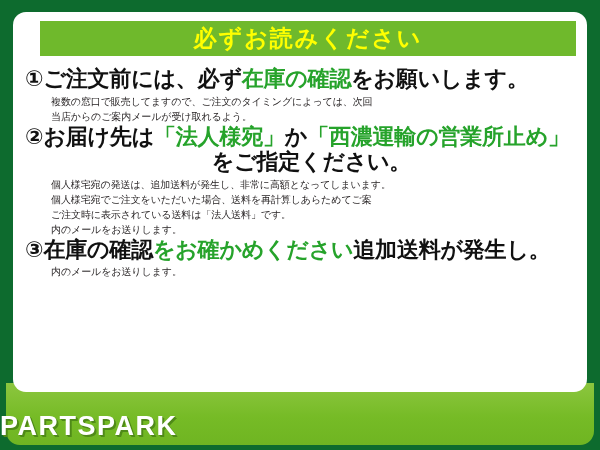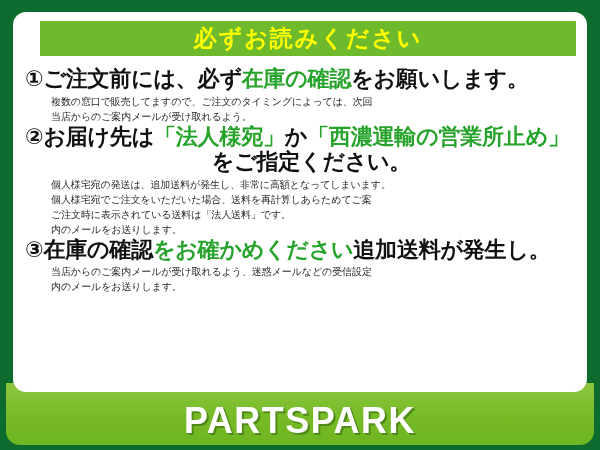--- a/index.html
+++ b/index.html
@@ -30,22 +30,22 @@
     background: linear-gradient(180deg, #8cc63f 0%, #76bb26 55%, #6fb522 100%);
     border-bottom-left-radius: 14px;
     border-bottom-right-radius: 14px;
   }
 
   .brand {
     position: absolute;
     left: 0;
     right: 0;
     bottom: 8px;
-    text-align: center;
-    font-size: 36px;
+    text-align: left;
+    font-size: 27px;
     font-weight: bold;
     letter-spacing: 1.5px;
     color: #ffffff;
     text-shadow: 2px 2px 0 #4f8a18, 1px 1px 0 #4f8a18;
   }
 
   .panel {
     position: absolute;
     left: 13px;
     top: 12px;
@@ -145,20 +145,19 @@
           <div>ご注文時に表示されている送料は「法人送料」です。</div>
           <div>内のメールをお送りします。</div>
         </div>
       </div>
 
       <div class="item">
         <div class="item-heading">
           <span>③</span><span>在庫の確認</span><span class="hl">をお確かめください</span><span>追加送料が発生し。</span>
         </div>
         <div class="item-body">
-          <div>当店からのご案内メールが受け取れるよう、迷惑メールなどの受信設定</div>
           <div>内のメールをお送りします。</div>
         </div>
       </div>
 
     </div>
   </div>
 </div>
 
 </body></html>

